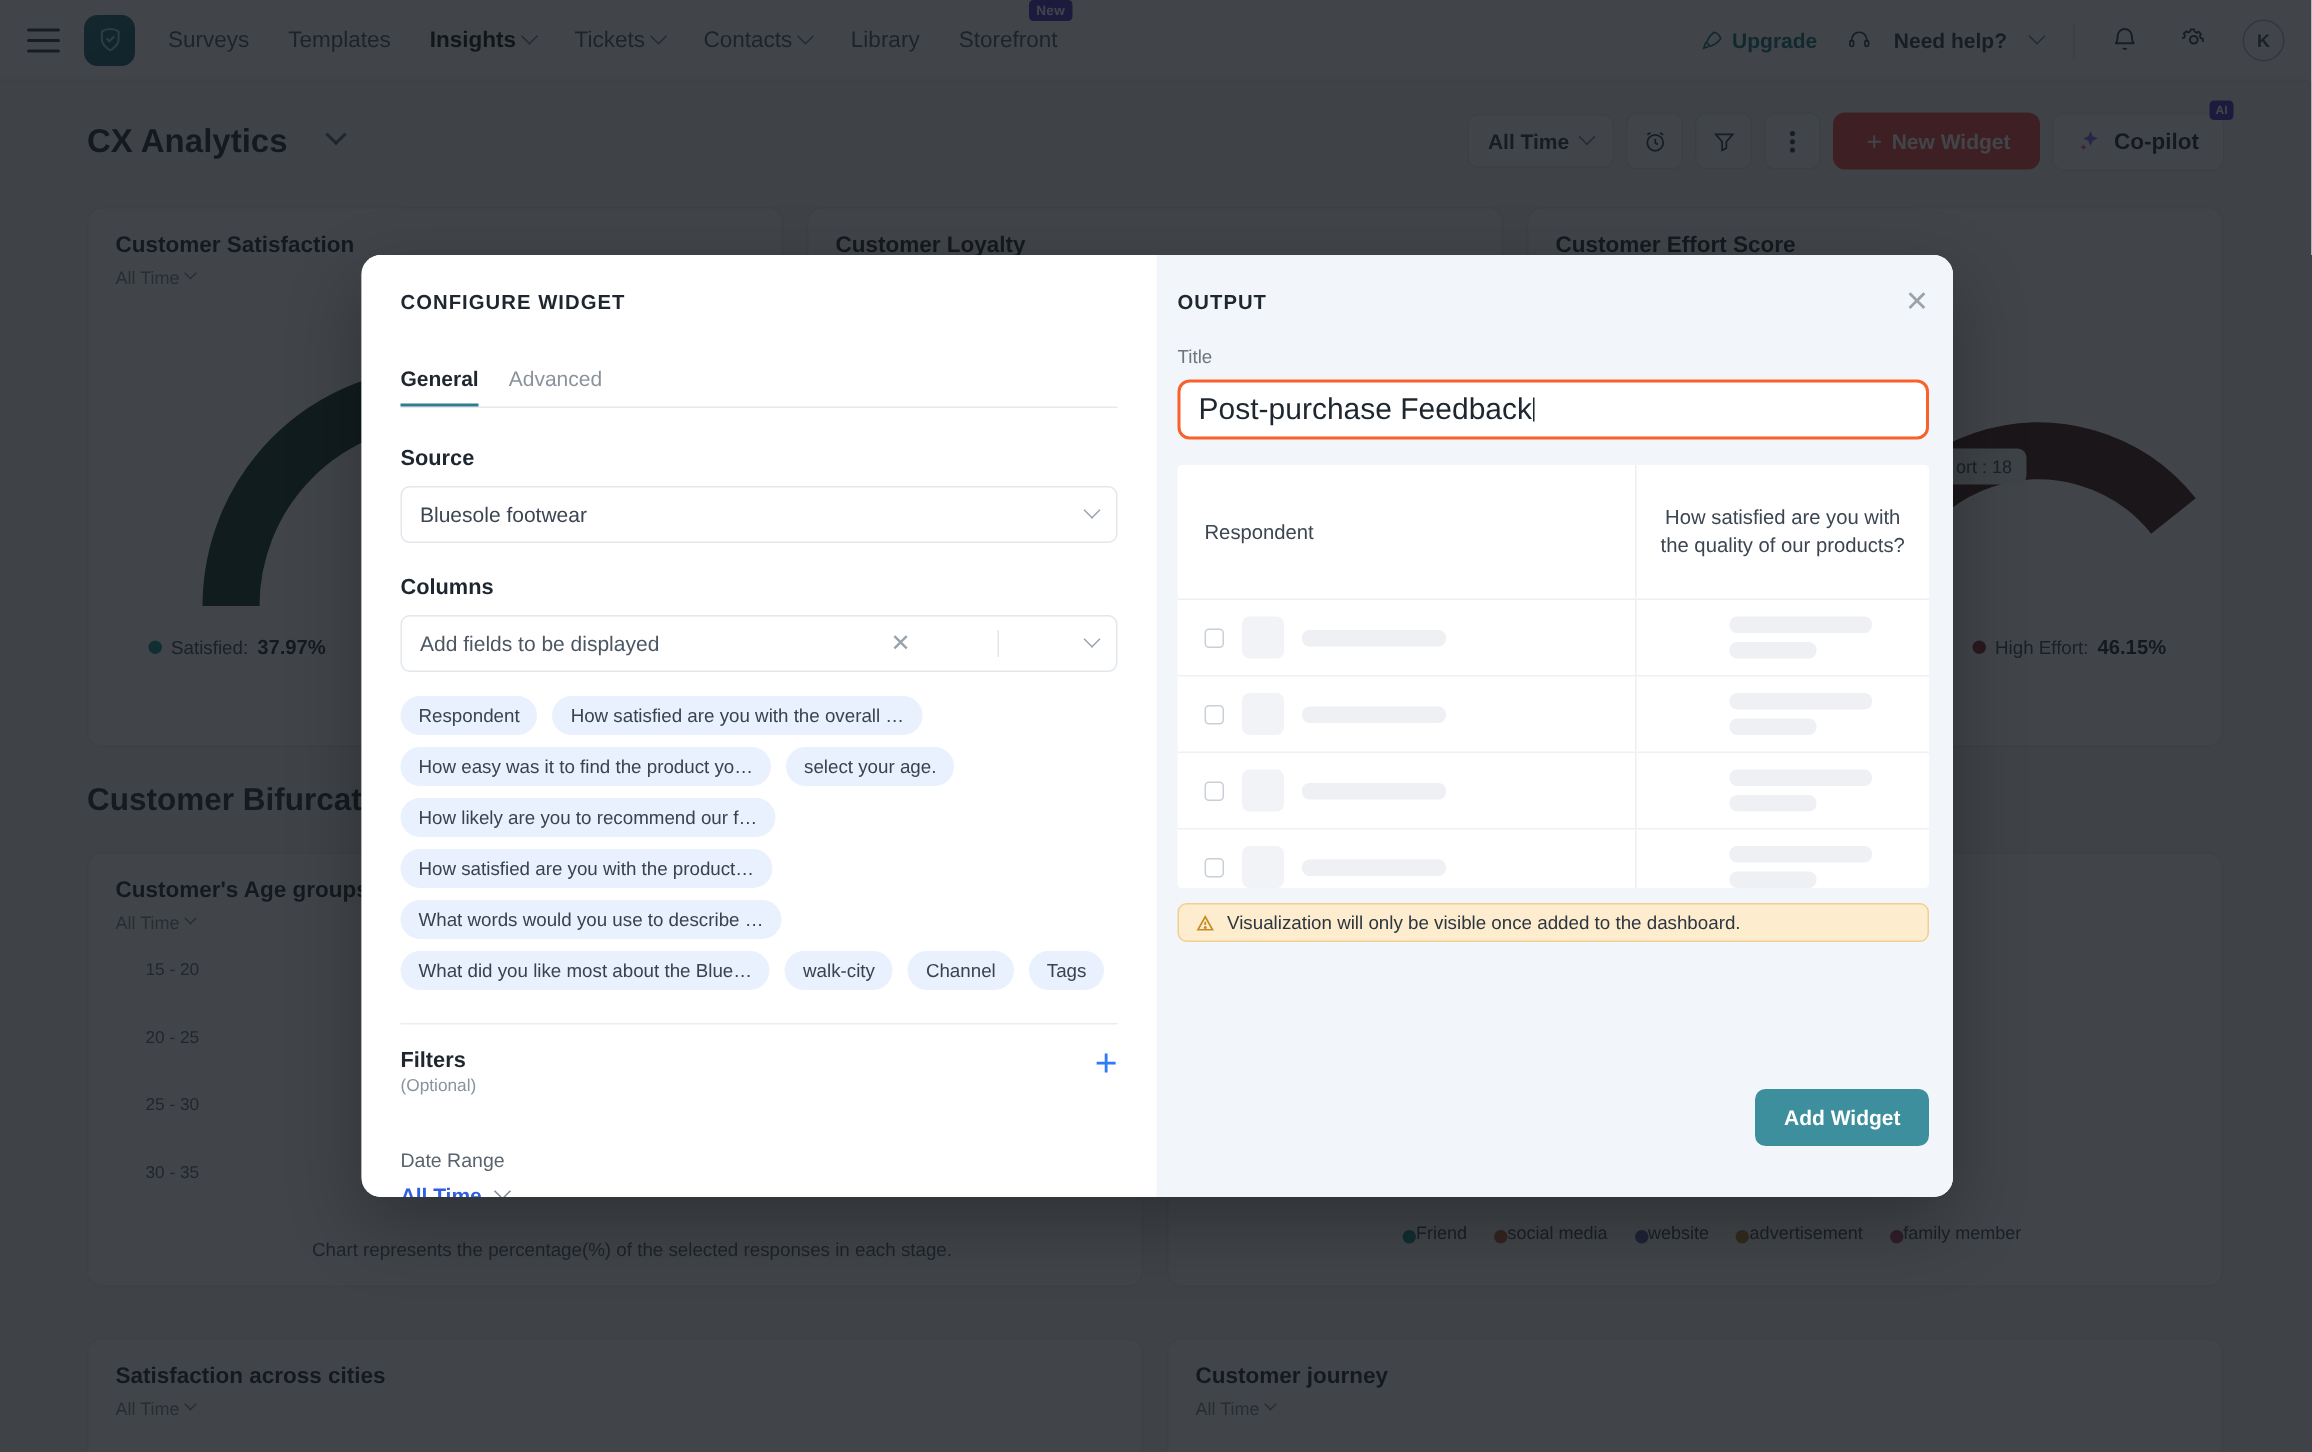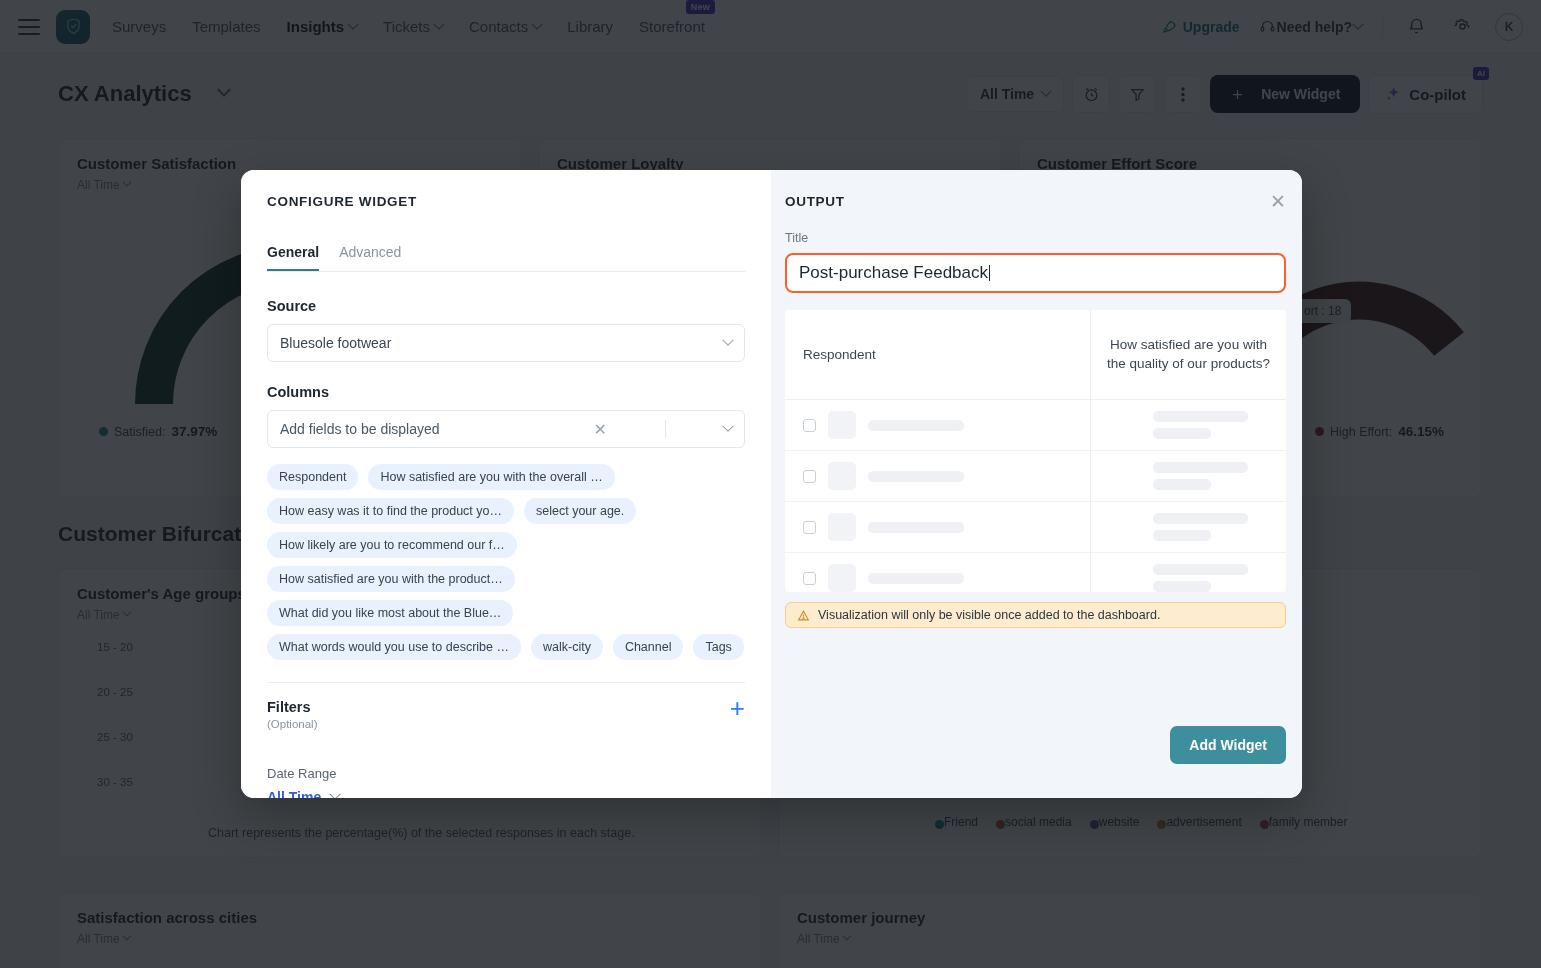--- a/index.html
+++ b/index.html
@@ -38,21 +38,21 @@
   .caret { width: 8px; height: 8px; border-right: 1.6px solid #6b7784;
     border-bottom: 1.6px solid #6b7784; transform: rotate(45deg) translate(-2px,-2px); }
   .newbadge {
     position: absolute; top: -18px; right: -10px;
     background: #4530c9; color: #fff; font-size: 9px; font-weight: 700;
     padding: 2px 5px; border-radius: 3px; letter-spacing: .2px;
   }
   .topright { margin-left: auto; display: flex; align-items: center; gap: 20px; }
   .upgrade { display: flex; align-items: center; gap: 6px; color: #16707f;
     font-size: 14px; font-weight: 600; cursor: pointer; }
-  .needhelp { display: flex; align-items: center; gap: 2px; color: #2f3a45;
+  .needhelp { display: flex; align-items: center; gap: 16px; color: #2f3a45;
     font-size: 14px; font-weight: 600; cursor: pointer; }
   .vdivider { width: 1px; height: 24px; background: #dfe4ea; }
   .iconbtn { width: 26px; height: 26px; display: flex; align-items: center;
     justify-content: center; cursor: pointer; }
   .avatar { width: 28px; height: 28px; border-radius: 50%; border: 1.4px solid #aeb7c0;
     display: flex; align-items: center; justify-content: center;
     font-size: 12px; color: #3c4652; font-weight: 600; cursor: pointer; }
 
   
   .pagehead { position: absolute; top: 54px; left: 0; width: 1541px; height: 80px;
@@ -61,23 +61,23 @@
     align-items: center; gap: 27px; }
   .pt-caret { width: 10px; height: 10px; border-right: 2px solid #5c6774;
     border-bottom: 2px solid #5c6774; transform: rotate(45deg) translate(-3px,-3px); }
   .headright { margin-left: auto; display: flex; align-items: center; gap: 8px; }
   .chipbtn { display: flex; align-items: center; gap: 8px; background: #fff;
     border: 1px solid #e2e7ec; border-radius: 7px; padding: 9px 13px;
     font-size: 14px; color: #27323d; font-weight: 600; cursor: pointer; }
   .sqbtn { width: 38px; height: 38px; background: #fff; border: 1px solid #e2e7ec;
     border-radius: 7px; display: flex; align-items: center; justify-content: center;
     cursor: pointer; }
-  .primarybtn { background: #0f172a; color: #fff; border-radius: 8px;
+  .primarybtn { background: #ef4444; color: #fff; border-radius: 8px;
     padding: 11px 20px; font-size: 14px; font-weight: 600; display: flex;
-    align-items: center; gap: 16px; cursor: pointer; }
+    align-items: center; gap: 4px; cursor: pointer; }
   .copilot { position: relative; display: flex; align-items: center; gap: 8px;
     background: #fff; border: 1px solid #e2e7ec; border-radius: 8px;
     padding: 10px 16px; font-size: 15px; font-weight: 700; color: #1e2730;
     cursor: pointer; }
   .aibadge { position: absolute; top: -9px; right: -7px; background: #4530c9;
     color: #fff; font-size: 8px; font-weight: 700; padding: 2px 4px; border-radius: 3px; }
 
   
   .card { position: absolute; background: #fff; border: 1px solid #e6eaee;
     border-radius: 10px; }
@@ -141,21 +141,21 @@
   .dr-caret { width: 8px; height: 8px; border-right: 1.8px solid #7f8996;
     border-bottom: 1.8px solid #7f8996; transform: rotate(45deg) translate(-2px,-2px); }
 
   
   .outhead { display: flex; align-items: center; }
   .closex { margin-left: auto; color: #9aa3ac; font-size: 19px; cursor: pointer;
     line-height: 1; }
   .tlabel { font-size: 12.5px; color: #6c7680; margin-top: 20px; }
   .titlebox { margin-top: 8px; height: 40px; background: #fff;
     border: 2.5px solid #f9612a; border-radius: 8px; display: flex;
-    align-items: center; padding: 0 12px; font-size: 17px; color: #1e2730; }
+    align-items: center; padding: 0 12px; font-size: 20px; color: #1e2730; }
   .caretblink { display:inline-block; width: 1px; height: 16px; background: #1e2730;
     margin-left: 1px; }
 
   .preview { margin-top: 17px; background: #fff; border-radius: 3px;
     height: 282px; overflow: hidden; position: relative; }
   .pv-head { display: flex; height: 90px; border-bottom: 1px solid #eceff2; }
   .pv-c1 { width: 305px; display: flex; align-items: center; padding-left: 18px;
     font-size: 13.5px; color: #3c4652; }
   .pv-c2 { flex: 1; border-left: 1px solid #eceff2; display: flex; align-items: center;
     justify-content: center; text-align: center; font-size: 13.5px; color: #3c4652;
@@ -446,22 +446,22 @@
           <i class="sel-caret"></i>
         </div>
 
         <div class="chips">
           <span class="chip">Respondent</span>
           <span class="chip">How satisfied are you with the overall …</span>
           <span class="chip">How easy was it to find the product yo…</span>
           <span class="chip">select your age.</span>
           <span class="chip">How likely are you to recommend our f…</span>
           <span class="chip">How satisfied are you with the product…</span>
+          <span class="chip">What words would you use to describe …</span>
           <span class="chip">What did you like most about the Blue…</span>
-          <span class="chip">What words would you use to describe …</span>
           <span class="chip">walk-city</span>
           <span class="chip">Channel</span>
           <span class="chip">Tags</span>
         </div>
       </div>
 
       <div class="hr"></div>
 
       <div class="filters-row">
         <div>

